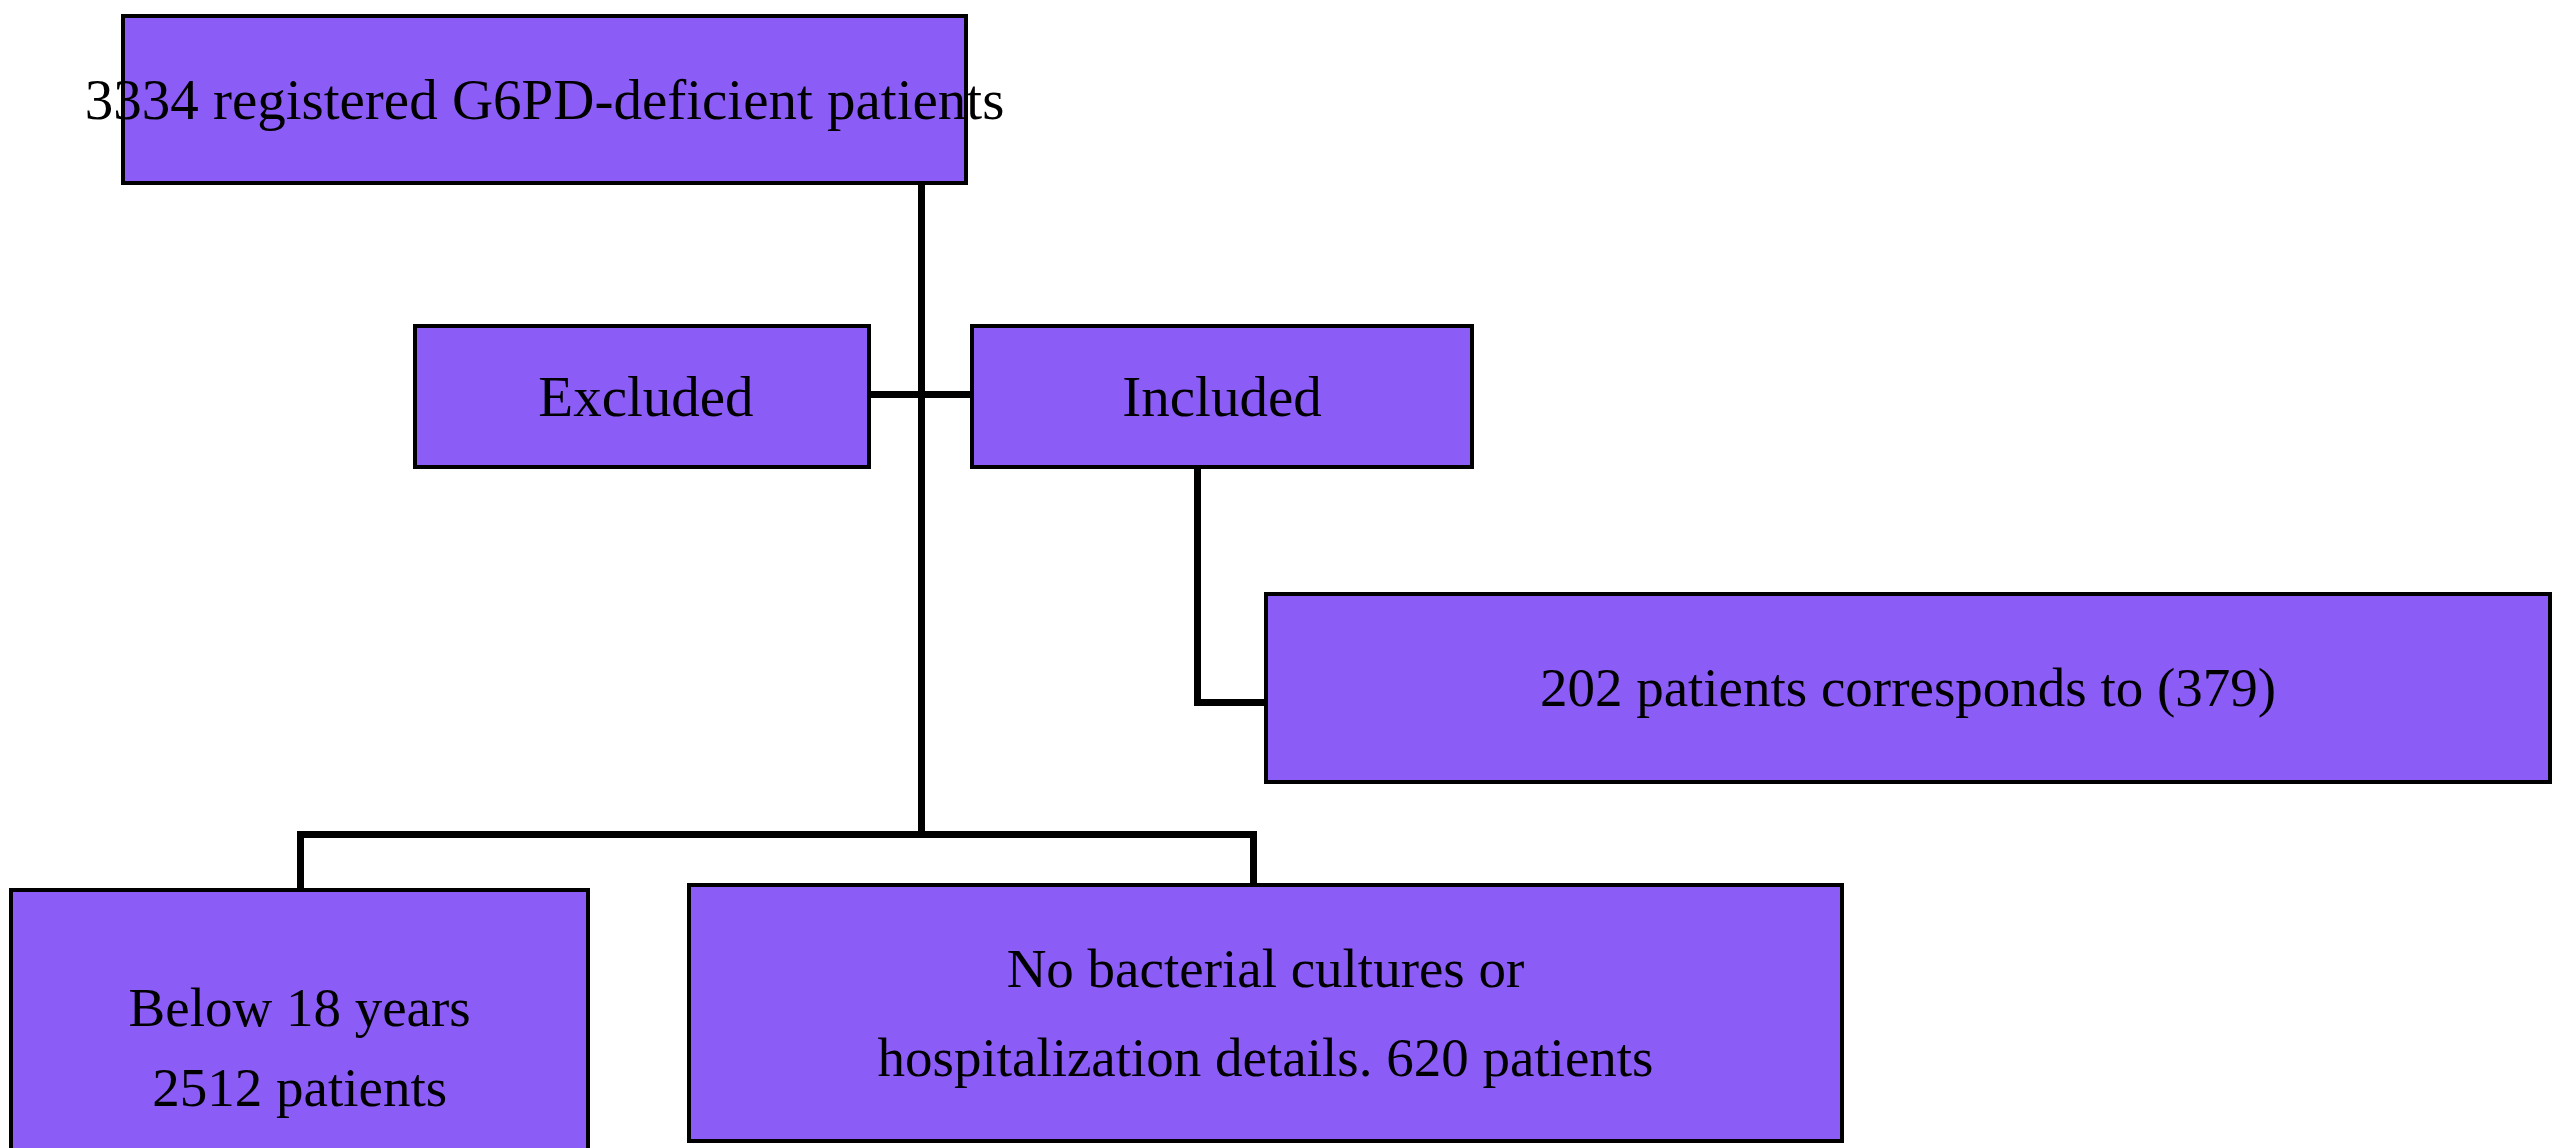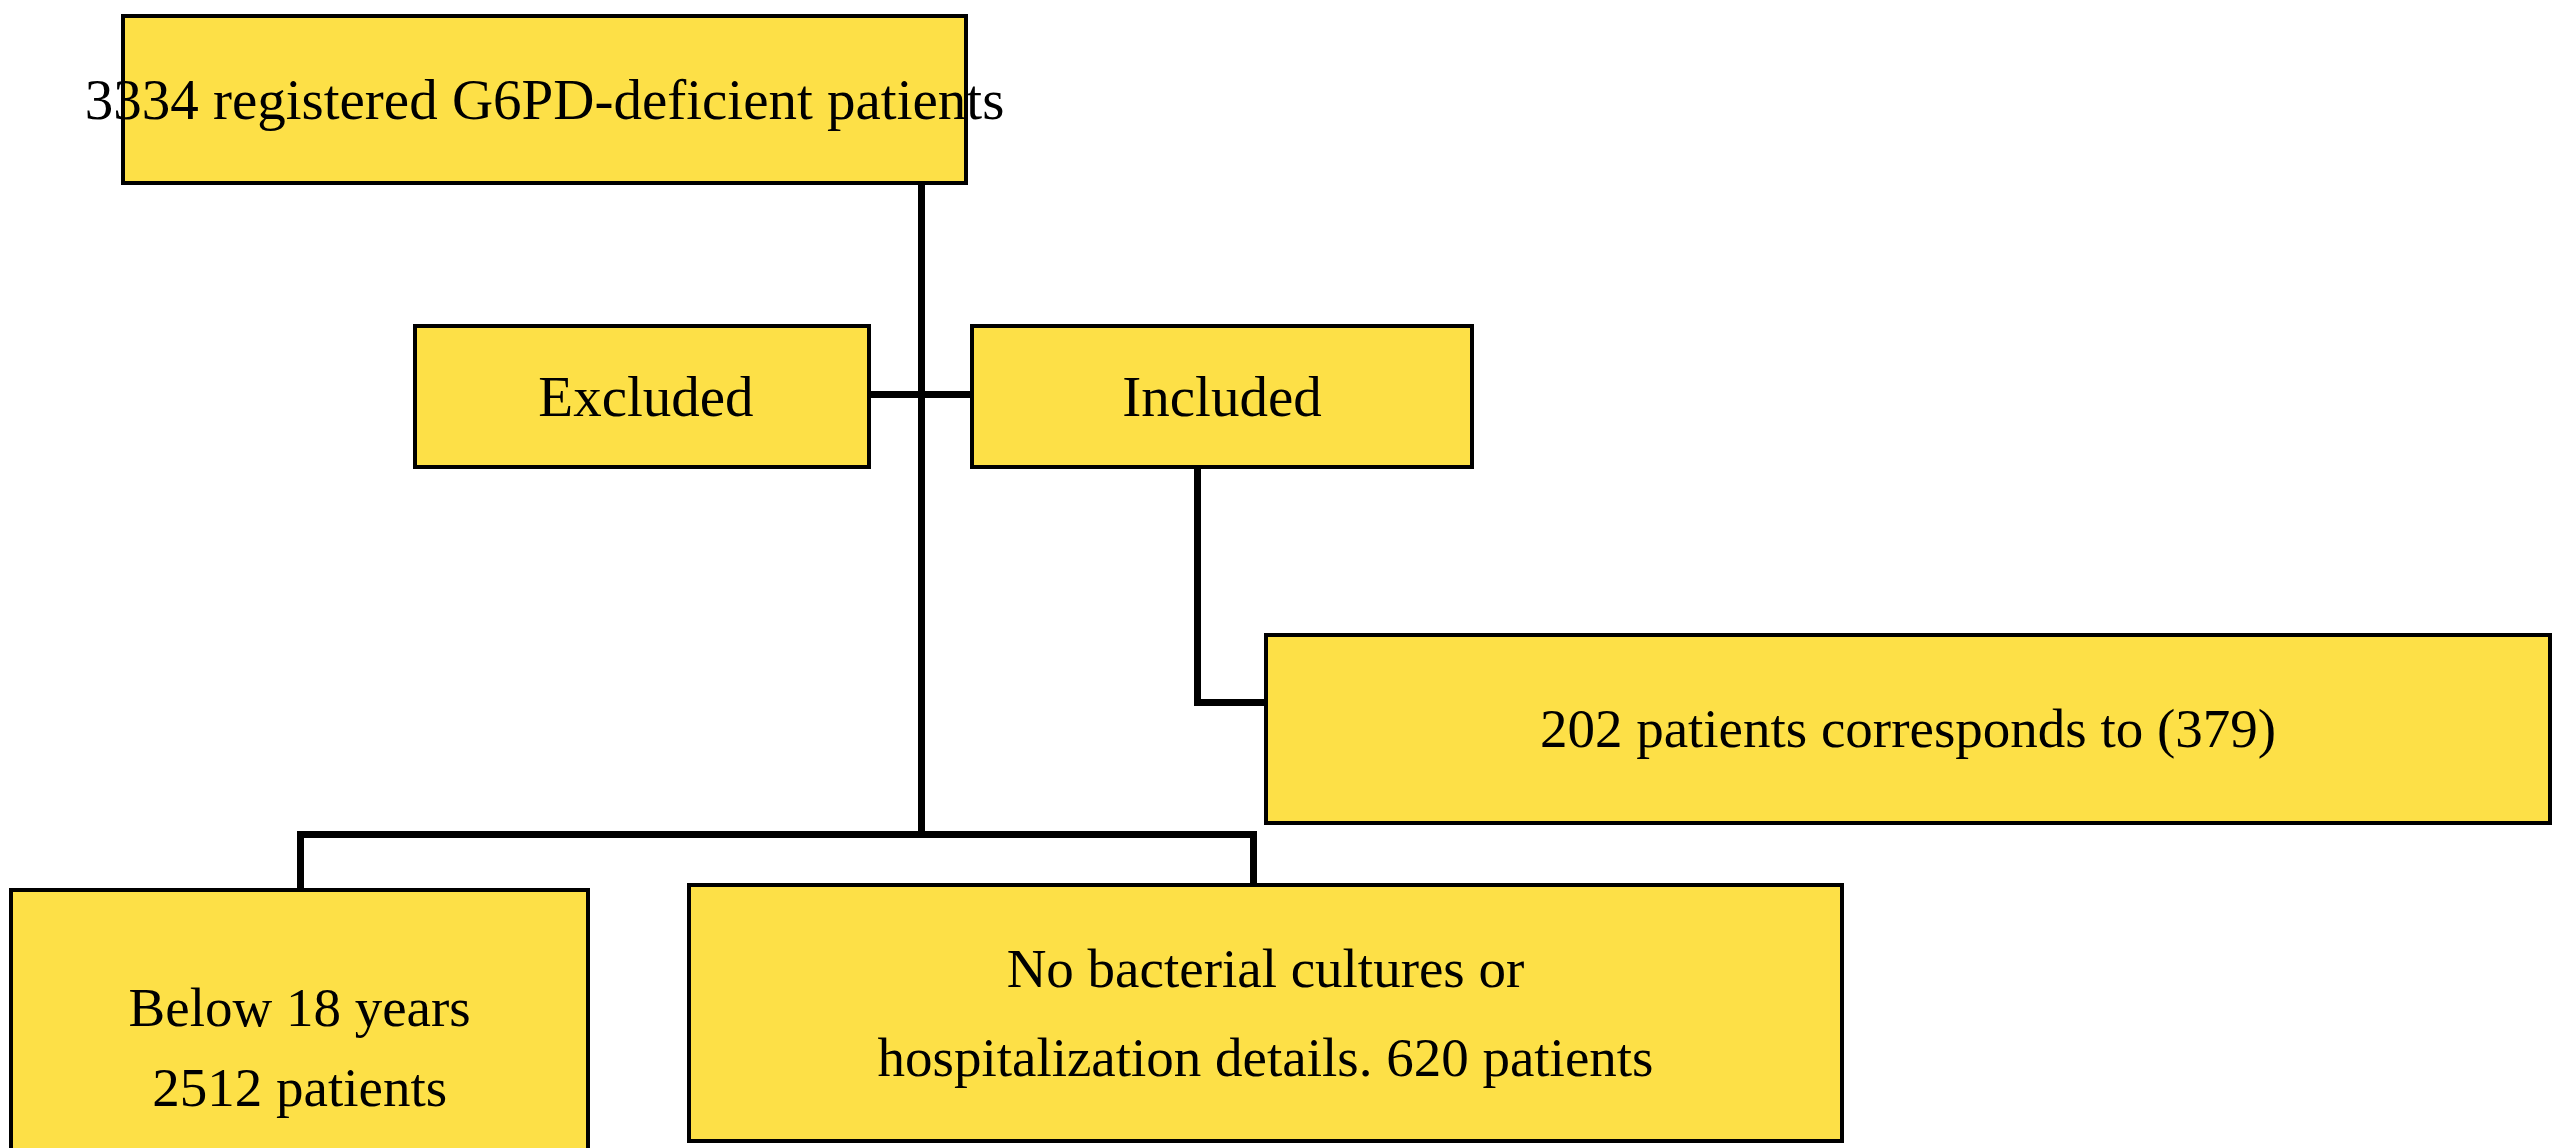--- a/index.html
+++ b/index.html
@@ -22,40 +22,40 @@
     left: 0;
     top: 0;
     width: 2576px;
     height: 1148px;
   }
 
   
   .node {
     position: absolute;
     box-sizing: border-box;
-    background: #fde047;
+    background: #8b5cf6;
     border: 4.6px solid #000000;
     display: flex;
     flex-direction: column;
     align-items: center;
     justify-content: center;
     text-align: center;
     z-index: 3;
   }
   .node .line {
     display: block;
     white-space: nowrap;
     line-height: 1.05;
   }
 
   
   #node-root      { left: 121px;  top: 14px;   width: 847px;  height: 171px; }
   #node-excluded  { left: 413px;  top: 324px;  width: 458px;  height: 145px; padding-left: 8px; }
   #node-included  { left: 970px; top: 324px;  width: 504px;  height: 145px; }
-  #node-cultures  { left: 1264px; top: 633px;  width: 1288px; height: 192px; }
+  #node-cultures  { left: 1264px; top: 592px;  width: 1288px; height: 192px; }
   #node-below18   { left: 9.2px;   top: 888px;  width: 581px;  height: 320px; }
   #node-nocult    { left: 687px;  top: 883px;  width: 1157px; height: 260px; }
 
   #node-root .line      { font-size: 57px; }
   #node-excluded .line  { font-size: 57px; }
   #node-included .line  { font-size: 57px; }
   #node-cultures .line  { font-size: 55px; }
   #node-below18 .line   { font-size: 55px; }
   #node-nocult .line    { font-size: 55px; }
 

